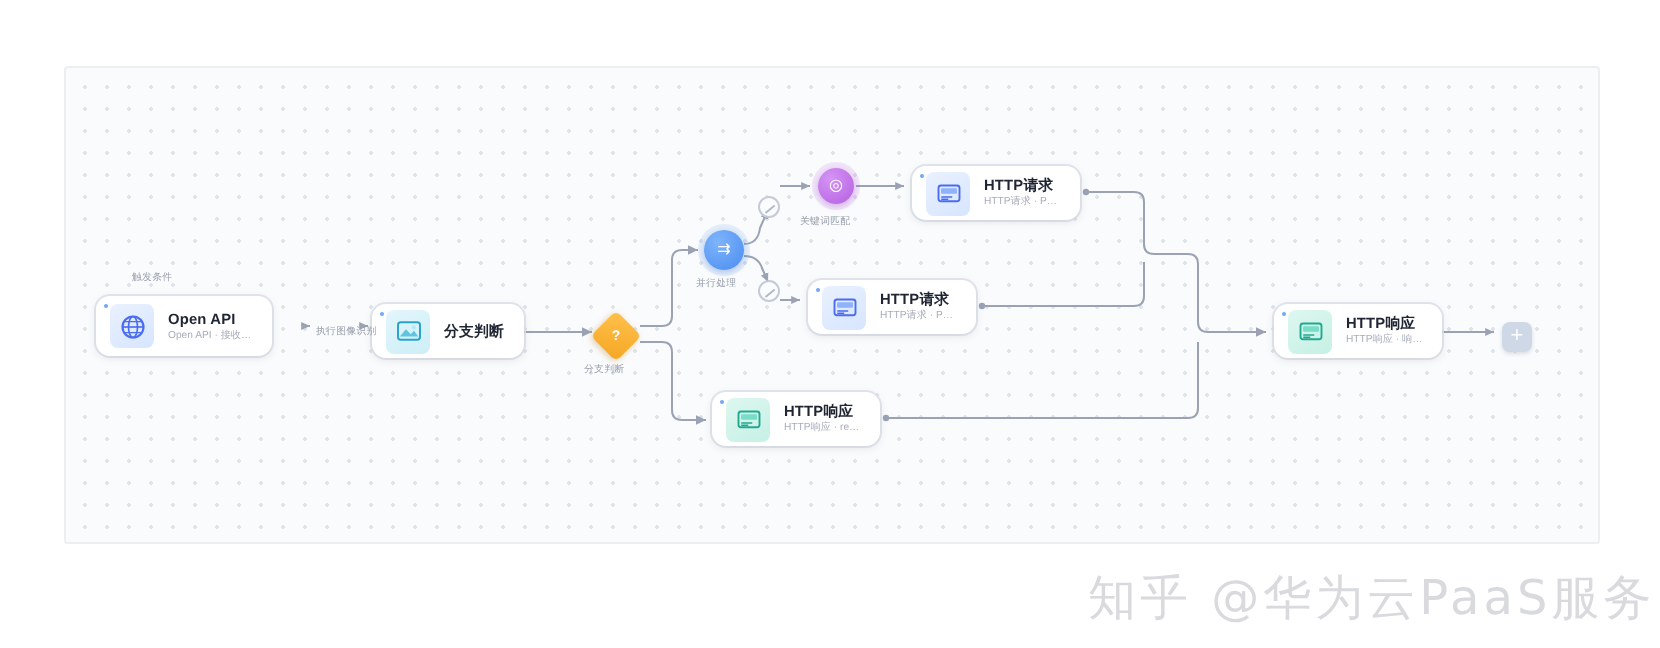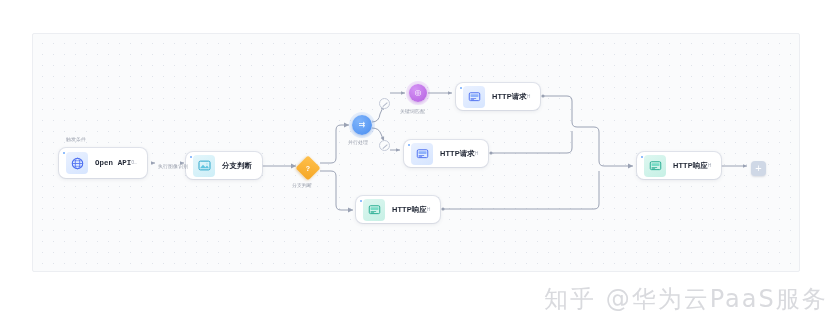--- a/index.html
+++ b/index.html
@@ -35,40 +35,40 @@
     display:flex;align-items:center;
     box-sizing:border-box;
     padding:0 9px 0 7px;
   }
   .node .ico{
     width:22px;height:22px;border-radius:4px;
     flex:0 0 22px;
     display:flex;align-items:center;justify-content:center;
     margin-right:7px;
   }
-  .node .txt{display:flex;flex-direction:row;justify-content:flex-end;overflow:hidden;}
+  .node .txt{display:flex;flex-direction:column;justify-content:flex-end;overflow:hidden;}
   .node .ttl{
     font-size:7.4px;font-weight:bold;color:#1f2533;
     line-height:9px;letter-spacing:.1px;white-space:nowrap;
   }
   .node .sub{
     font-size:5.1px;color:#a8adba;line-height:8px;
     white-space:nowrap;overflow:hidden;text-overflow:ellipsis;
   }
   .node .dot-tl{
     position:absolute;left:4px;top:4px;width:2.4px;height:2.4px;
     border-radius:50%;background:#6ea8fb;
   }
 
   .ico-blue{background:linear-gradient(150deg,#eaf1ff,#d6e5ff);}
   .ico-cyan{background:linear-gradient(150deg,#e3f6fb,#cdeef7);}
   .ico-green{background:linear-gradient(150deg,#ddf7f0,#c6f0e5);}
 
   
-  #n-openapi {left:59px;  top:148px; width:88px;  height:30px;font-family:Liberation Mono, monospace;}
+  #n-openapi {left:48px;  top:148px; width:88px;  height:30px;}
   #n-image   {left:186px; top:152px; width:76px;  height:27px;}
   #n-http1   {left:456px; top:83px;  width:84px;  height:27px;}
   #n-http2   {left:404px; top:140px; width:84px;  height:27px;}
   #n-resp1   {left:356px; top:196px; width:84px;  height:27px;}
   #n-resp2   {left:637px; top:152px; width:84px;  height:27px;}
 
   
   .rnode{position:absolute;border-radius:50%;display:flex;align-items:center;justify-content:center;}
   .rnode .glyph{font-size:8px;color:#fff;line-height:1;}
   #r-parallel{left:352px;top:115px;width:20px;height:20px;

